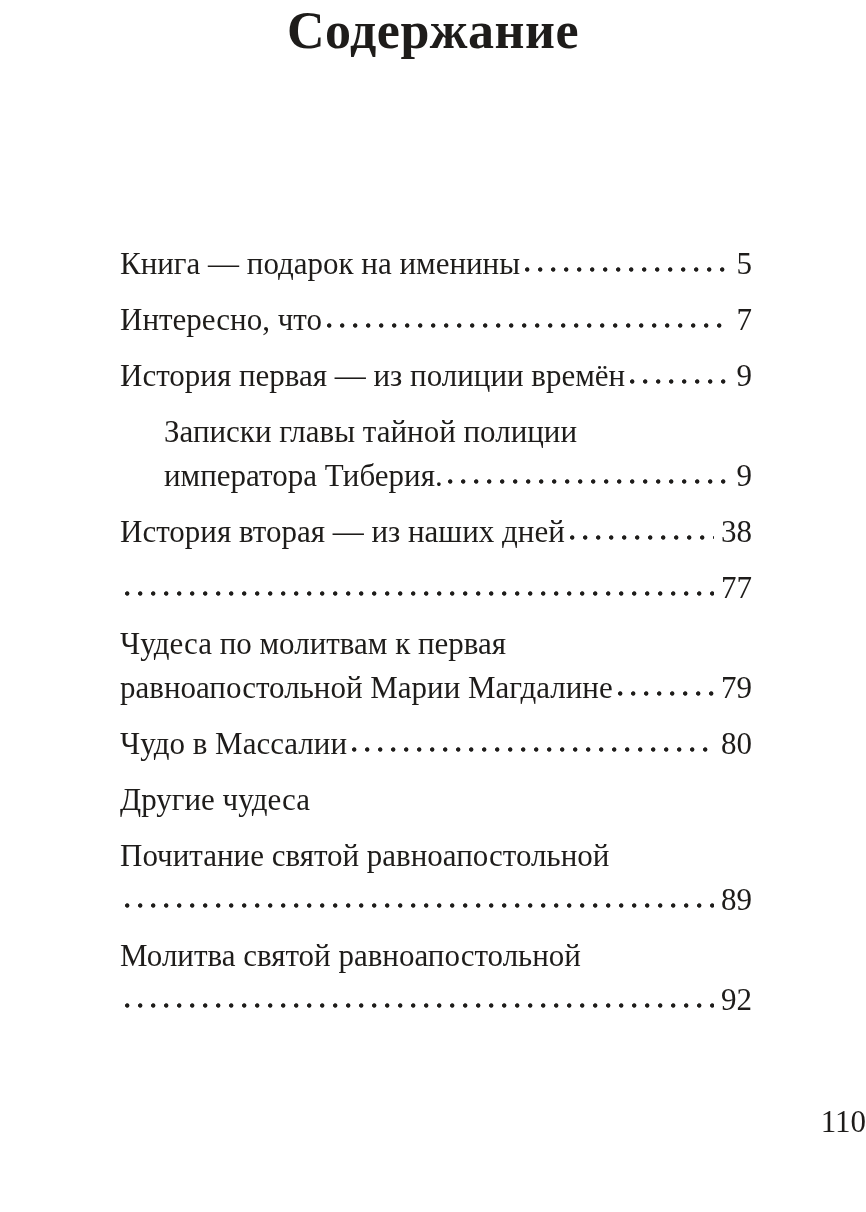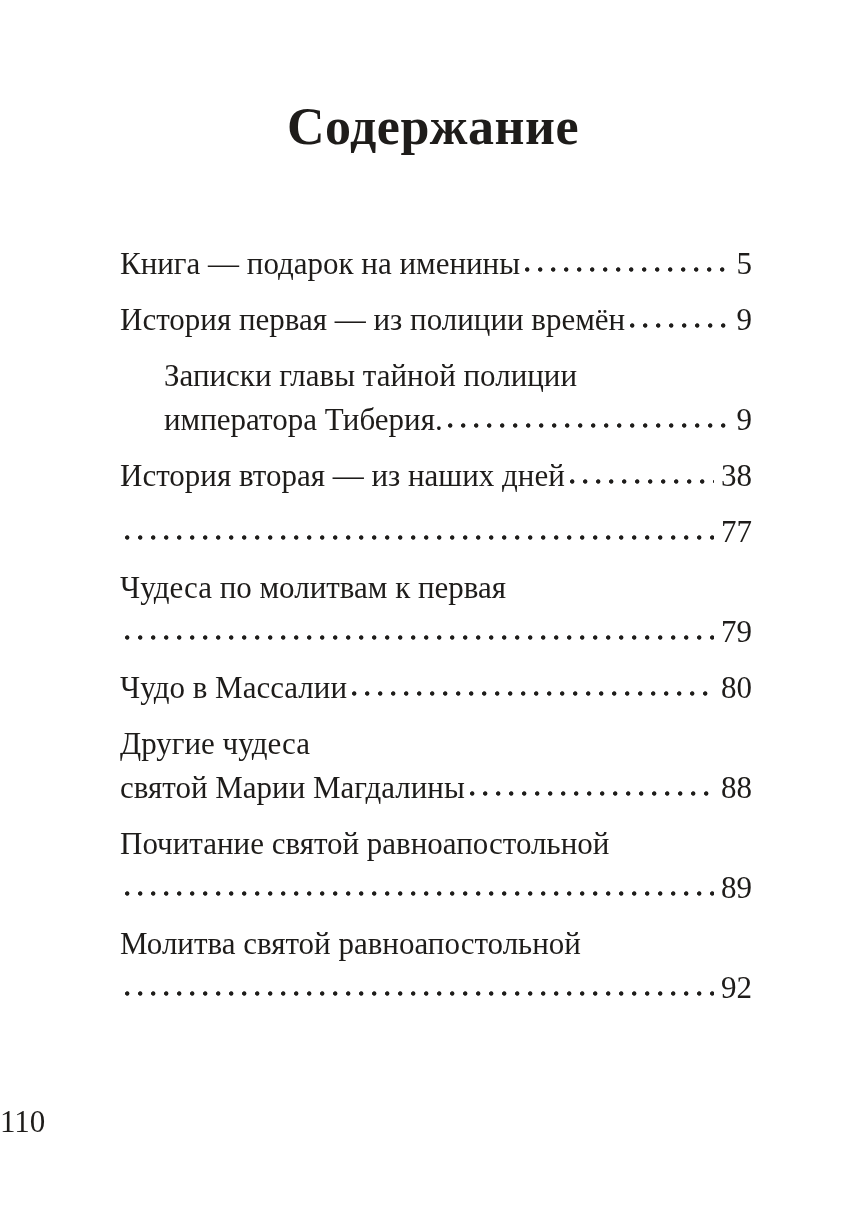--- a/index.html
+++ b/index.html
@@ -13,21 +13,20 @@
     height: 1212px;
     margin: 0 auto;
     background: #ffffff;
     font-family: "Liberation Serif", "DejaVu Serif", serif;
     color: #1e1c1a;
     overflow: hidden;
     box-sizing: border-box;
   }
   .title {
     margin: 0;
-    padding-top: 96px;
     text-align: center;
     font-size: 52px;
     line-height: 62px;
     font-weight: 600;
     letter-spacing: 0.5px;
   }
   .toc {
     position: absolute;
     top: 242px;
     left: 120px;
@@ -62,37 +61,44 @@
     background-position: left center;
   }
   .toc-pagenum {
     white-space: nowrap;
   }
   .footer {
     position: absolute;
     top: 1102px;
     left: 0;
     width: 100%;
-    text-align: left;
+    text-align: right;
     font-size: 31px;
     line-height: 40px;
   }
 </style>
 </head>
 <body>
 
 <div class="page">
   <h1 class="title">Содержание</h1>
 
   <div class="toc" id="toc-list">
       <div class="toc-entry">
         <div class="toc-line last">
           <span class="toc-label">Книга — подарок на именины</span>
           <span class="toc-dots"></span>
           <span class="toc-pagenum">5</span>
+        </div>
+      </div>
+      <div class="toc-entry">
+        <div class="toc-line last">
+          <span class="toc-label">Интересно, что</span>
+          <span class="toc-dots"></span>
+          <span class="toc-pagenum">7</span>
         </div>
       </div>
       <div class="toc-entry">
         <div class="toc-line last">
           <span class="toc-label">История первая — из полиции времён</span>
           <span class="toc-dots"></span>
           <span class="toc-pagenum">9</span>
         </div>
       </div>
       <div class="toc-entry indent">
@@ -112,38 +118,34 @@
       </div>
       <div class="toc-entry">
         <div class="toc-line last">
           <span class="toc-dots"></span>
           <span class="toc-pagenum">77</span>
         </div>
       </div>
       <div class="toc-entry">
         <div class="toc-line">Чудеса по молитвам к первая</div>
         <div class="toc-line last">
+          <span class="toc-label">равноапостольной Марии Магдалине</span>
           <span class="toc-dots"></span>
           <span class="toc-pagenum">79</span>
         </div>
       </div>
       <div class="toc-entry">
         <div class="toc-line last">
           <span class="toc-label">Чудо в Массалии</span>
           <span class="toc-dots"></span>
           <span class="toc-pagenum">80</span>
         </div>
       </div>
       <div class="toc-entry">
         <div class="toc-line">Другие чудеса</div>
-        <div class="toc-line last">
-          <span class="toc-label">святой Марии Магдалины</span>
-          <span class="toc-dots"></span>
-          <span class="toc-pagenum">88</span>
-        </div>
       </div>
       <div class="toc-entry">
         <div class="toc-line">Почитание святой равноапостольной</div>
         <div class="toc-line last">
           <span class="toc-dots"></span>
           <span class="toc-pagenum">89</span>
         </div>
       </div>
       <div class="toc-entry">
         <div class="toc-line">Молитва святой равноапостольной</div>

